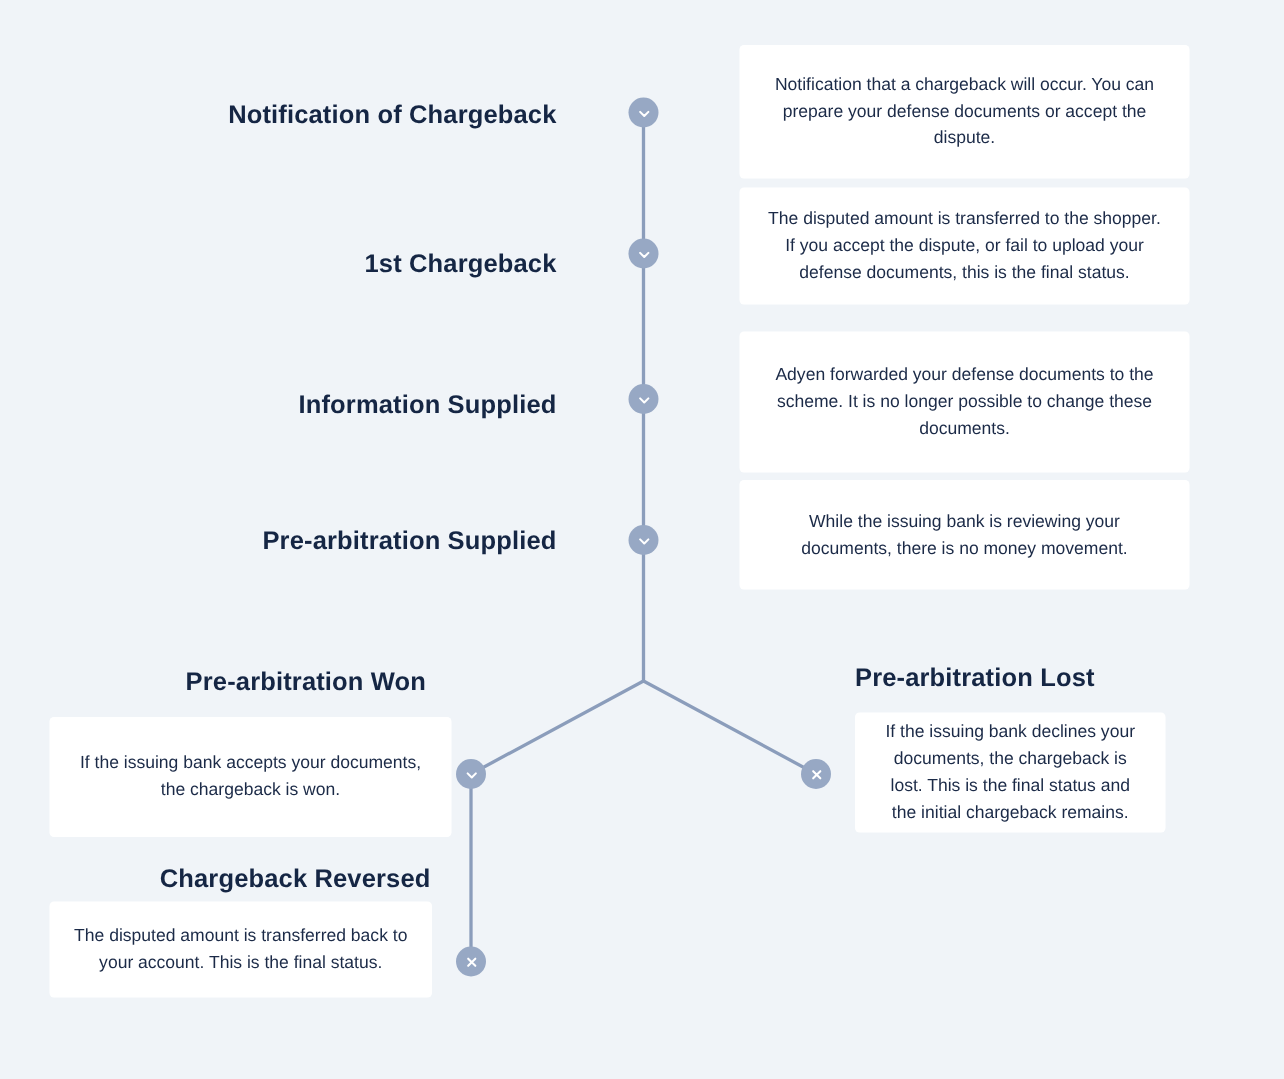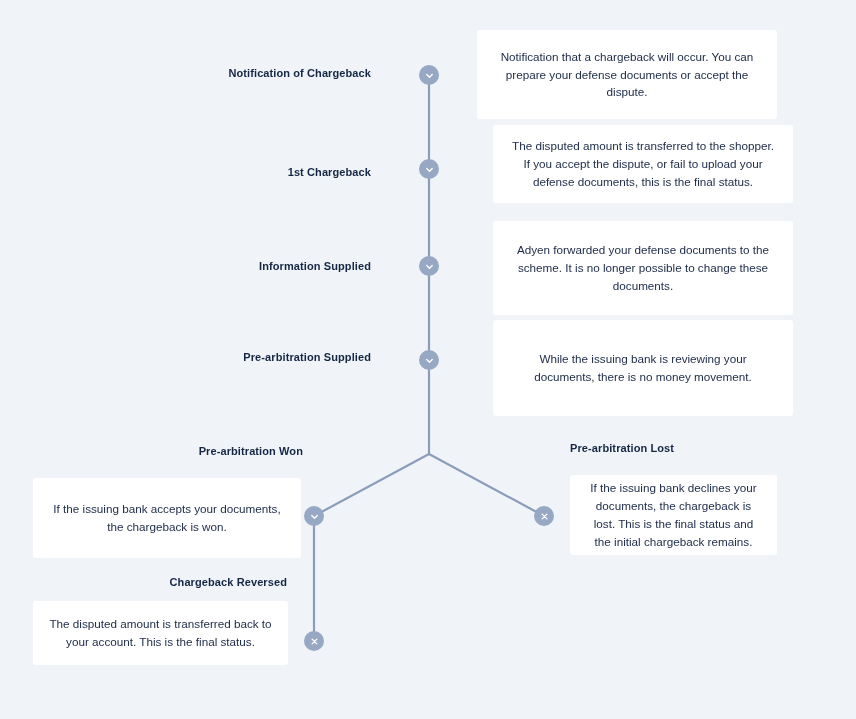--- a/index.html
+++ b/index.html
@@ -41,21 +41,21 @@
     align-items: center;
     justify-content: center;
     box-sizing: border-box;
     z-index: 4;
   }
   .node svg { display: block; }
 
   
   .stage-label {
     position: absolute;
-    font-size: 11px;
+    font-size: 17px;
     font-weight: bold;
     color: #152644;
     letter-spacing: 0.1px;
     white-space: nowrap;
     z-index: 3;
   }
   .stage-label.right-align { transform: translateX(-100%); }
 
   
   .card {
@@ -94,21 +94,21 @@
   </svg>
 
   <div class="stage-label right-align" style="left:371px; top:67px;">Notification of Chargeback</div>
 
   <div class="node" style="left:419px; top:65px;">
     <svg width="11" height="11" viewBox="0 0 12 12">
       <path d="M3 5 L6 8 L9 5" fill="none" stroke="#ffffff" stroke-width="1.5" stroke-linecap="round" stroke-linejoin="round"></path>
     </svg>
   </div>
 
-  <div class="card" style="left:477px; top:30px; width:300px; height:89px;">
+  <div class="card" style="left:493px; top:30px; width:300px; height:89px;">
     <p>Notification that a chargeback will occur. You can prepare your defense documents or accept the dispute.</p>
   </div>
 
   <div class="stage-label right-align" style="left:371px; top:166px;">1st Chargeback</div>
 
   <div class="node" style="left:419px; top:159px;">
     <svg width="11" height="11" viewBox="0 0 12 12">
       <path d="M3 5 L6 8 L9 5" fill="none" stroke="#ffffff" stroke-width="1.5" stroke-linecap="round" stroke-linejoin="round"></path>
     </svg>
   </div>
@@ -130,25 +130,25 @@
   </div>
 
   <div class="stage-label right-align" style="left:371px; top:351px;">Pre-arbitration Supplied</div>
 
   <div class="node" style="left:419px; top:350px;">
     <svg width="11" height="11" viewBox="0 0 12 12">
       <path d="M3 5 L6 8 L9 5" fill="none" stroke="#ffffff" stroke-width="1.5" stroke-linecap="round" stroke-linejoin="round"></path>
     </svg>
   </div>
 
-  <div class="card" style="left:493px; top:320px; width:300px; height:96px;">
+  <div class="card" style="left:493px; top:320px; width:300px; height:73px;">
     <p>While the issuing bank is reviewing your documents, there is no money movement.</p>
   </div>
 
-  <div class="stage-label right-align" style="left:303px; top:445px;">Pre-arbitration Won</div>
+  <div class="stage-label right-align" style="left:284px; top:445px;">Pre-arbitration Won</div>
 
   <div class="node" style="left:304px; top:506px;">
     <svg width="11" height="11" viewBox="0 0 12 12">
       <path d="M3 5 L6 8 L9 5" fill="none" stroke="#ffffff" stroke-width="1.5" stroke-linecap="round" stroke-linejoin="round"></path>
     </svg>
   </div>
 
   <div class="card" style="left:33px; top:478px; width:268px; height:80px;">
     <p>If the issuing bank accepts your documents, the chargeback is won.</p>
   </div>

